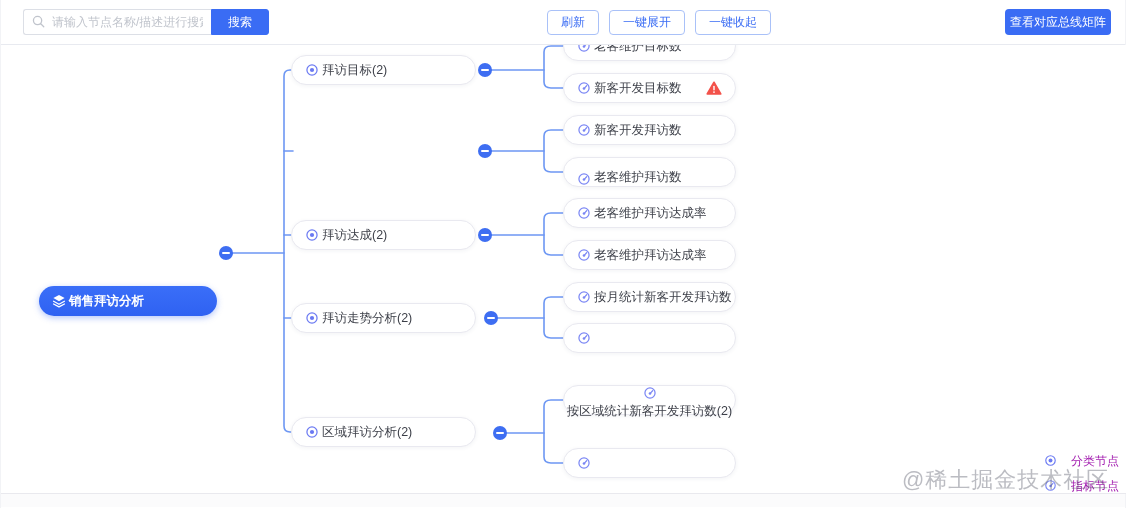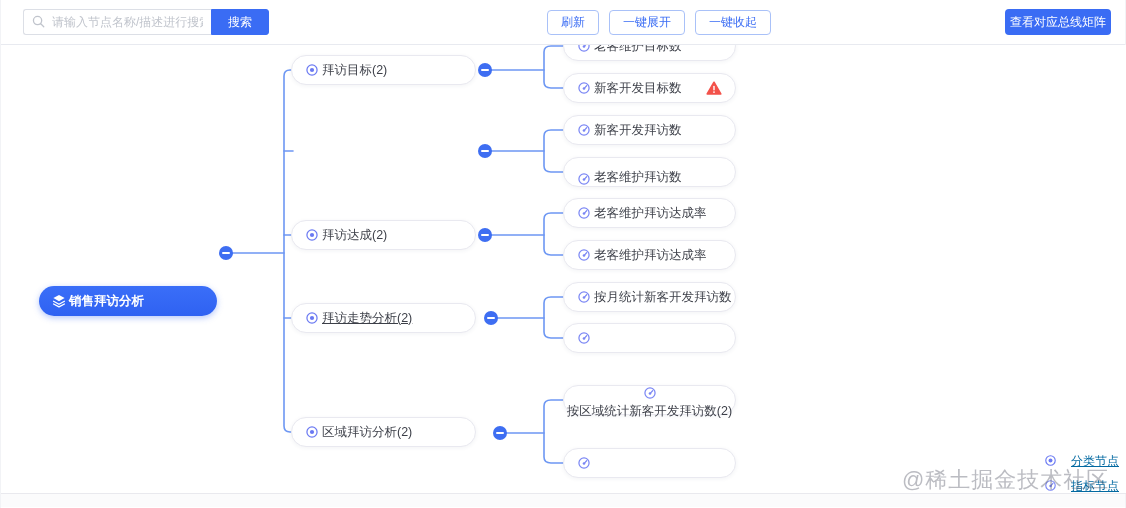--- a/index.html
+++ b/index.html
@@ -28,21 +28,21 @@
   .node-root { left:38px; top:193px; width:178px; background:linear-gradient(180deg,#3a6ef8,#2f62f2); border:none; color:#fff; font-weight:bold; box-shadow:0 2px 6px rgba(47,98,242,0.35);margin-top:48px; }
   .node-branch { left:290px; width:185px; }
   .node-leaf { left:562px; width:173px; }
   .warn { margin-left:auto; display:flex; }
 
   .collapse-btn { position:absolute; width:14px; height:14px; border-radius:50%; background:#3e6ef2; cursor:pointer; }
   .collapse-btn::after { content:""; position:absolute; left:3px; top:6px; width:8px; height:2px; background:#fff; border-radius:1px; }
 
   
   .legend { position:absolute; right:8px; top:408px; display:flex; flex-direction:column; gap:8px; align-items:flex-end; }
-  .legend-row { display:flex; align-items:center; gap:14px; font-size:12px; color:#0369a1;text-decoration:underline; }
+  .legend-row { display:flex; align-items:center; gap:14px; font-size:12px; color:#a21caf; }
   .watermark { position:absolute; left:901px; top:420px; font-size:22px; color:rgba(75,80,95,0.38); letter-spacing:1px; z-index:5; pointer-events:none; white-space:nowrap; }
 </style>
 </head>
 <body>
 
 <div class="page">
 
   <div class="toolbar">
     <div class="search-group">
       <div class="search-box">
@@ -121,21 +121,21 @@
       <span class="ico">
           <svg width="14" height="14" viewBox="0 0 16 16">
             <circle cx="8" cy="8" r="5.8" fill="none" stroke="#6a79f2" stroke-width="1.4"></circle>
             <circle cx="8" cy="8" r="2.4" fill="#6a79f2"></circle>
           </svg>
         </span>
       <span>拜访达成(2)</span>
     </div>
     <div class="collapse-btn" style="left:477px; top:183px;"></div>
 
-    <div class="node node-branch" style="top:258px;text-decoration:underline;">
+    <div class="node node-branch" style="top:258px;">
       <span class="ico">
           <svg width="14" height="14" viewBox="0 0 16 16">
             <circle cx="8" cy="8" r="5.8" fill="none" stroke="#6a79f2" stroke-width="1.4"></circle>
             <circle cx="8" cy="8" r="2.4" fill="#6a79f2"></circle>
           </svg>
         </span>
       <span>拜访走势分析(2)</span>
     </div>
     <div class="collapse-btn" style="left:483px; top:266px;"></div>
 

